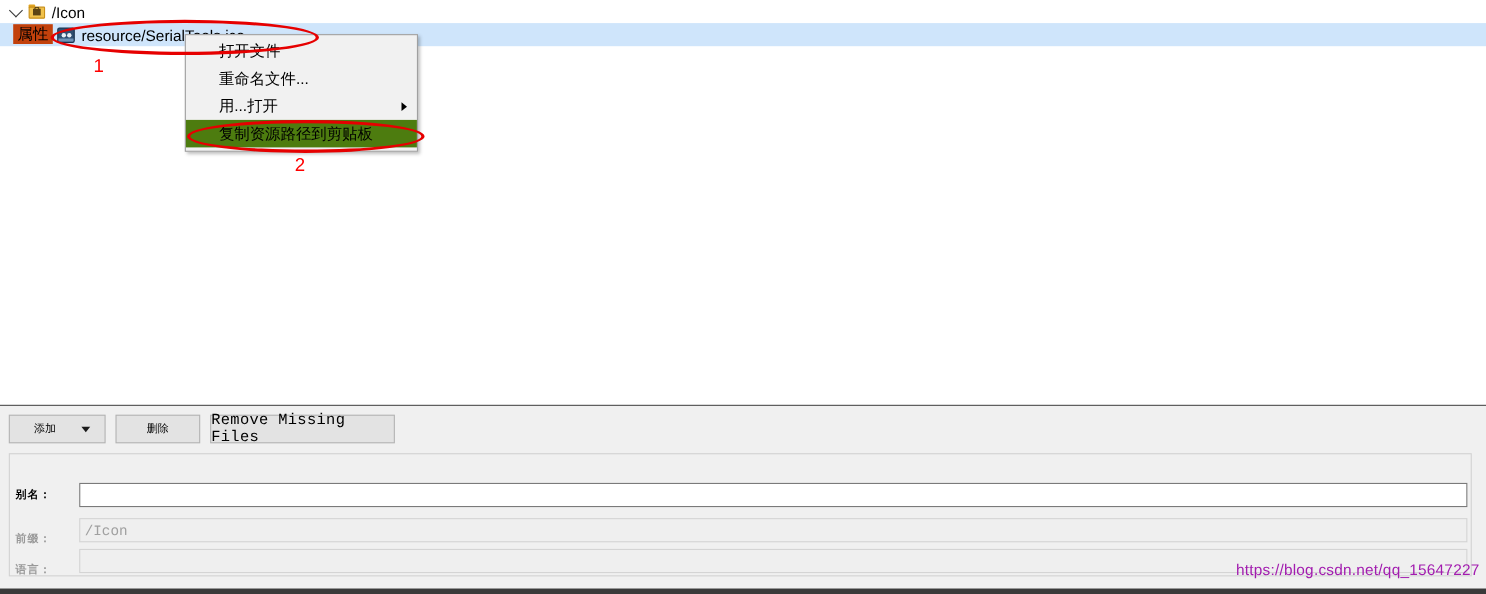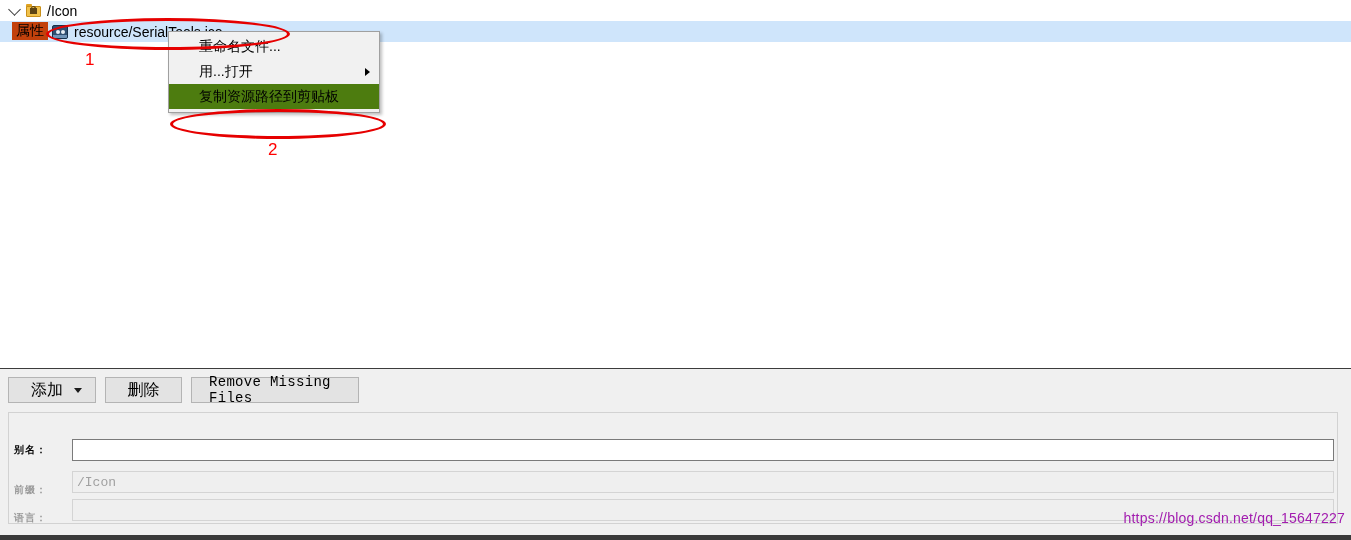--- a/index.html
+++ b/index.html
@@ -190,41 +190,40 @@
     gap: 9px;
   }
   .btn {
     background: #e3e3e3;
     border: 1px solid #b4b4b4;
     height: 26px;
     box-sizing: border-box;
     display: flex;
     align-items: center;
     justify-content: center;
-    font-size: 16px;
+    font-size: 10px;
     color: #000;
     position: relative;
   }
   #btn-add { width: 88px; }
   #btn-add .add-label { position: absolute; left: 22px; }
   #btn-add .caret {
     position: absolute;
     right: 13px;
     width: 0; height: 0;
     border-top: 5px solid #1b1b1b;
     border-left: 4px solid transparent;
     border-right: 4px solid transparent;
   }
   #btn-delete { width: 77px; }
   #btn-remove-missing {
     width: 168px;
     font-family: "Liberation Mono", monospace;
     font-size: 14px;
     letter-spacing: 0.3px;
-    padding-left: 17px;
   }
 
   
   #properties-group {
     position: absolute;
     left: 8px; top: 43px;
     width: 1330px;
     height: 112px;
     border: 1px solid #d2d2d2;
     box-sizing: border-box;
@@ -319,20 +318,23 @@
       <span class="eye-b"></span>
       <span class="band"></span>
     </span>
     <span class="tree-label">resource/SerialTools.ico</span>
   </div>
 
 </div>
 
 <div id="context-menu">
   <div class="menu-item">
+    <span>打开文件</span>
+  </div>
+  <div class="menu-item">
     <span>重命名文件...</span>
   </div>
   <div class="menu-item">
     <span>用...打开</span>
     <span class="submenu-arrow"></span>
   </div>
   <div class="menu-item highlighted">
     <span>复制资源路径到剪贴板</span>
   </div>
 </div>

